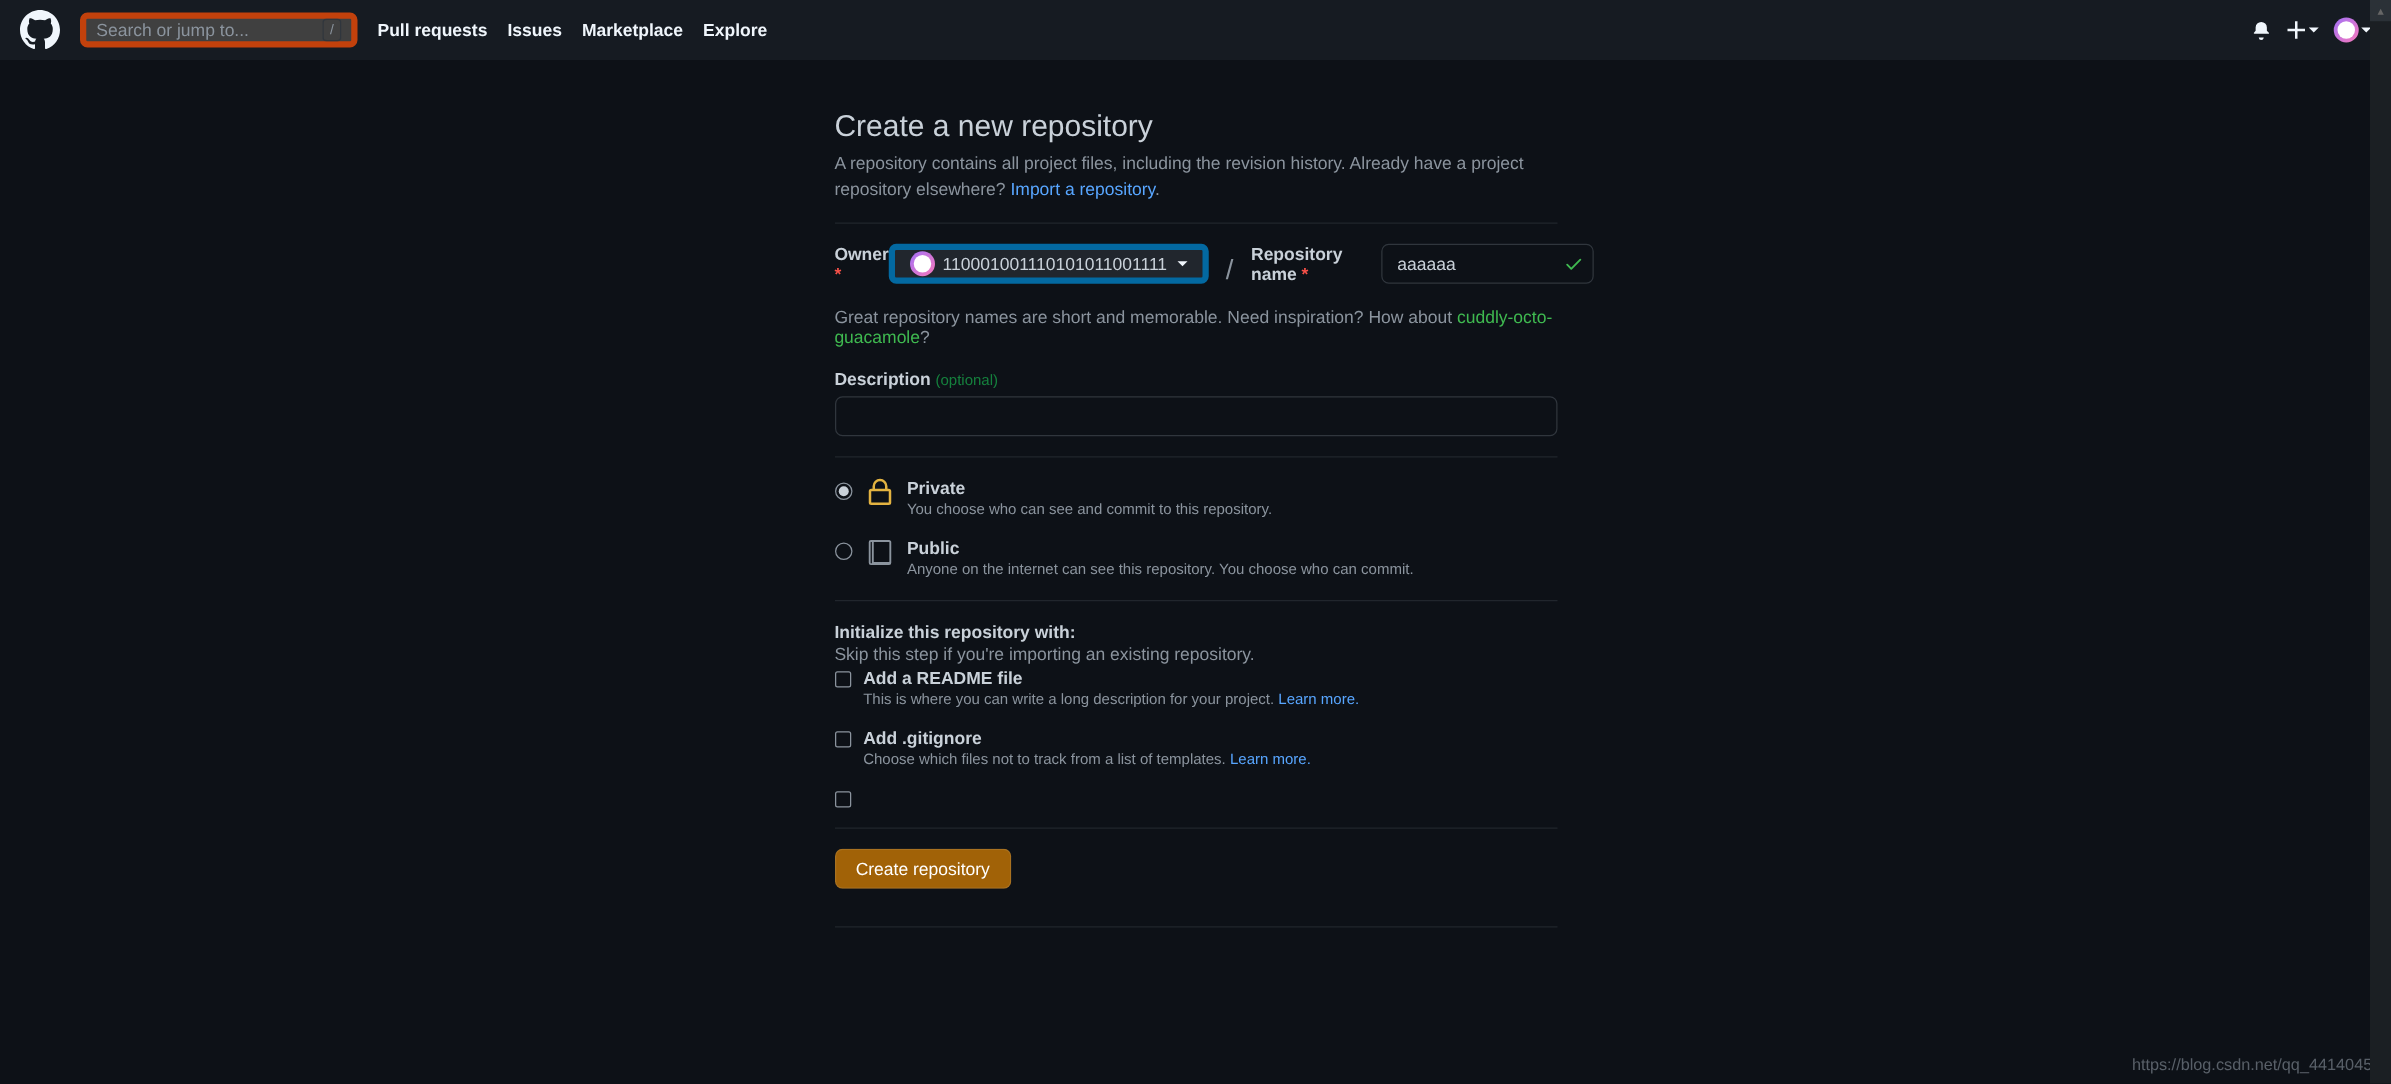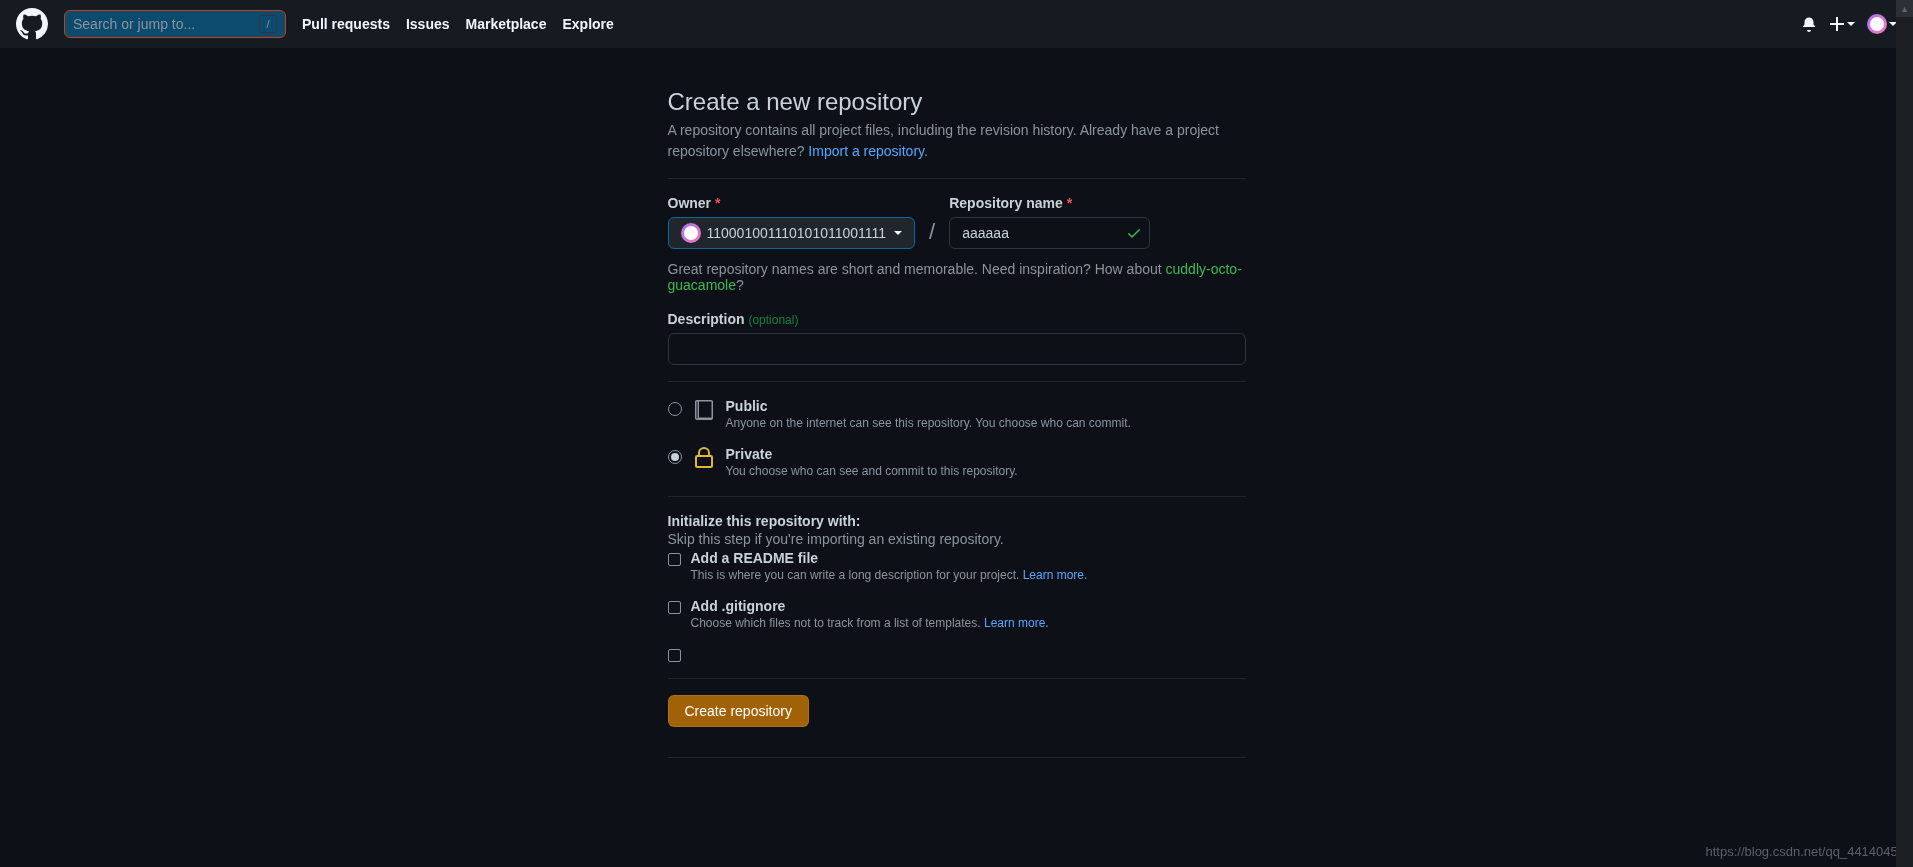--- a/index.html
+++ b/index.html
@@ -20,22 +20,22 @@
   align-items: center;
   padding: 0 16px;
 }
 .logo {
   width: 32px; height: 32px;
   fill: #f0f6fc;
   margin-right: 16px;
 }
 .search-box {
   width: 222px; height: 28px;
-  background: #0c4a6e;
-  border: 1px solid #c2410c;
+  background: #404040;
+  border: 5px solid #c2410c;
   border-radius: 6px;
   display: flex; align-items: center;
   padding: 0 8px;
   color: #8b949e;
   margin-right: 16px;
 }
 .search-box input {
   background: transparent; border: 0; color: #c9d1d9;
   flex: 1; font-size: 14px; outline: none;
 }
@@ -61,28 +61,28 @@
 .container {
   width: 578px;
   margin: 40px auto 0;
 }
 h1 { font-size: 24px; font-weight: 400; color: #c9d1d9; margin-bottom: 4px; }
 .subhead { color: #8b949e; font-size: 14px; line-height: 1.5; }
 .link { color: #58a6ff; text-decoration: none; }
 hr { border: 0; border-top: 1px solid #21262d; margin: 16px 0; }
 
 .row { display: flex; align-items: flex-end; gap: 10px; }
-.col { display: flex; flex-direction: column; }
+.col { display: flex; flex-direction: row; }
 label { font-weight: 600; font-size: 14px; margin-bottom: 6px; color: #c9d1d9; }
 .req::after { content: " *"; color: #f85149; }
 .opt { font-weight: 400; color: #15803d; font-size: 12px; }
 
 .btn-owner {
   display: flex; align-items: center; gap: 6px;
-  background: #21262d; border: 1px solid #0369a1; border-radius: 6px;
+  background: #21262d; border: 5px solid #0369a1; border-radius: 6px;
   padding: 5px 12px; height: 32px; color: #c9d1d9; font-size: 14px; cursor: pointer;
 }
 .btn-owner .avatar { width: 20px; height: 20px; }
 
 .slash-sep { font-size: 22px; color: #8b949e; padding: 0 4px 4px; }
 
 .text-input {
   background: #0d1117; border: 1px solid #30363d; border-radius: 6px;
   height: 32px; padding: 5px 12px; color: #c9d1d9; font-size: 14px;
 }
@@ -193,41 +193,41 @@
   </p>
 
   <div style="margin-top:18px;">
     <label><span>Description </span><span class="opt">(optional)</span></label>
     <input class="text-input full" style="margin-top: 6px;">
   </div>
 
   <hr>
 
   <div class="radio-row">
+    <span class="radio-ring filled"></span>
+    <svg class="radio-icon" viewBox="0 0 24 24">
+        <path fill="#e3b341" d="M6 9V7a6 6 0 1112 0v2h1a2 2 0 012 2v9a2 2 0 01-2 2H5a2 2 0 01-2-2v-9a2 2 0 012-2h1zm2 0h8V7a4 4 0 10-8 0v2zm-3 2v9h14v-9H5z"></path>
+      </svg>
+    <div class="radio-text">
+      <div class="title">Private</div>
+      <div class="desc">You choose who can see and commit to this repository.</div>
+    </div>
+  </div>
+
+  <div class="radio-row">
     <span class="radio-ring"></span>
     <svg class="radio-icon" viewBox="0 0 24 24">
         <path fill="#8b949e" d="M3 3.75A1.75 1.75 0 014.75 2h14.5c.966 0 1.75.784 1.75 1.75v16.5A1.75 1.75 0 0119.25 22H4.75A1.75 1.75 0 013 20.25V3.75zM19.5 19V3.75a.25.25 0 00-.25-.25H7v16h12.25a.25.25 0 00.25-.25V19zM5.5 3.5H4.75a.25.25 0 00-.25.25v16.5c0 .138.112.25.25.25H5.5v-17z"></path>
       </svg>
     <div class="radio-text">
       <div class="title">Public</div>
       <div class="desc">Anyone on the internet can see this repository. You choose who can commit.</div>
     </div>
   </div>
 
-  <div class="radio-row">
-    <span class="radio-ring filled"></span>
-    <svg class="radio-icon" viewBox="0 0 24 24">
-        <path fill="#e3b341" d="M6 9V7a6 6 0 1112 0v2h1a2 2 0 012 2v9a2 2 0 01-2 2H5a2 2 0 01-2-2v-9a2 2 0 012-2h1zm2 0h8V7a4 4 0 10-8 0v2zm-3 2v9h14v-9H5z"></path>
-      </svg>
-    <div class="radio-text">
-      <div class="title">Private</div>
-      <div class="desc">You choose who can see and commit to this repository.</div>
-    </div>
-  </div>
-
   <hr>
 
   <div class="section-title">Initialize this repository with:</div>
   <div class="subhead" style="">Skip this step if you're importing an existing repository.</div>
 
   <div class="check-row">
     <span class="checkbox"></span>
     <div class="radio-text">
       <div class="title">Add a README file</div>
       <div class="desc"><span>This is where you can write a long description for your project. </span><a class="link">Learn more.</a></div>

